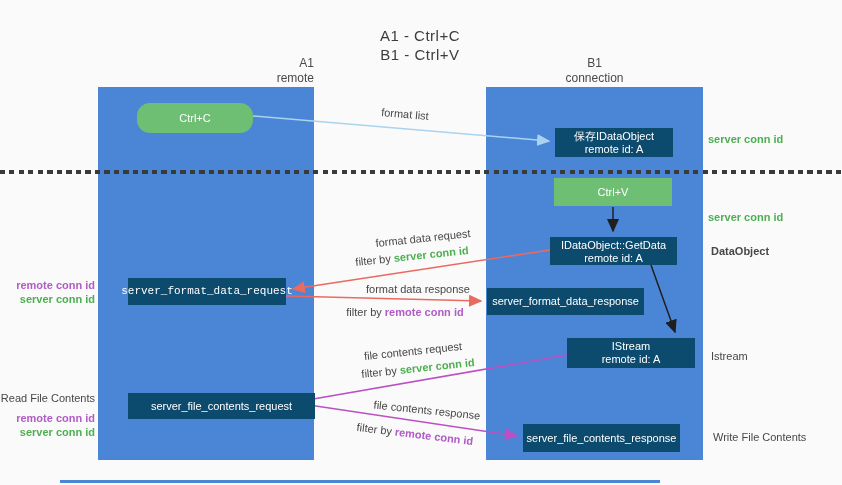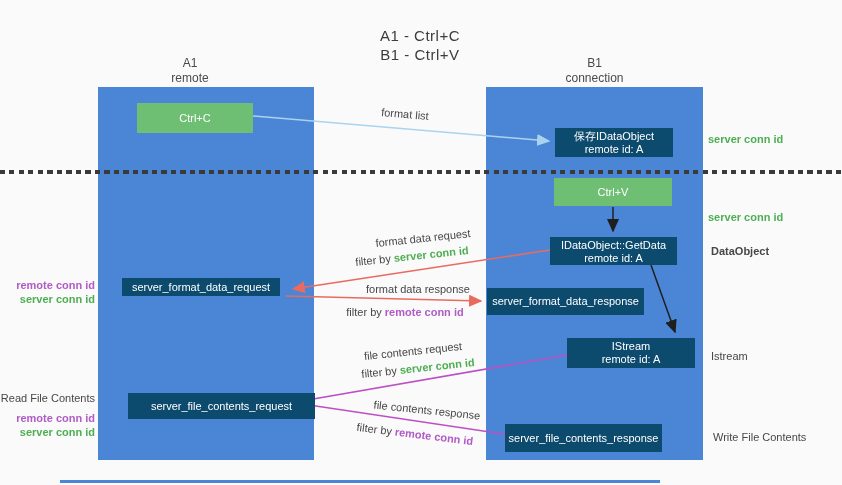--- a/index.html
+++ b/index.html
@@ -35,21 +35,21 @@
   svg.overlay { position:absolute; left:0; top:0; z-index:2; }
 </style>
 </head>
 <body>
 
 <div class="canvas">
 
   <div class="abs title-line" style="top:11px;">A1 - Ctrl+C</div>
   <div class="abs title-line" style="top:30px;">B1 - Ctrl+V</div>
 
-  <div class="abs lane-header" style="left:82px; top:56px; width:216px;">
+  <div class="abs lane-header" style="left:98px; top:56px; width:216px;text-align:right;">
     <div>A1</div>
     <div>remote</div>
   </div>
   <div class="abs lane-header" style="left:486px; top:56px; width:217px;">
     <div>B1</div>
     <div>connection</div>
   </div>
 
   <div class="abs lane" style="left:98px; top:87px; width:216px; height:373px;"></div>
   <div class="abs lane" style="left:486px; top:87px; width:217px; height:373px;"></div>
@@ -74,48 +74,48 @@
     </defs>
     <line x1="253" y1="116" x2="549" y2="141" stroke="#a9d3ee" stroke-width="1.5" marker-end="url(#m-blue)"></line>
     <line x1="613" y1="207" x2="613" y2="231" stroke="#1f1f1f" stroke-width="1.5" marker-end="url(#m-black)"></line>
     <line x1="550" y1="250" x2="293" y2="289" stroke="#e96a5f" stroke-width="1.5" marker-end="url(#m-red)"></line>
     <line x1="286" y1="296" x2="481" y2="301" stroke="#e96a5f" stroke-width="1.5" marker-end="url(#m-red)"></line>
     <line x1="651" y1="265" x2="675" y2="332" stroke="#1f1f1f" stroke-width="1.5" marker-end="url(#m-black)"></line>
     <line x1="567" y1="355" x2="296" y2="402" stroke="#bb4fc4" stroke-width="1.5" marker-end="url(#m-magenta)"></line>
     <line x1="289" y1="402" x2="517" y2="436" stroke="#bb4fc4" stroke-width="1.5" marker-end="url(#m-magenta)"></line>
   </svg>
 
-  <div class="abs node node-green" style="left:137px; top:103px; width:116px; height:30px;">
+  <div class="abs node node-green" style="left:137px; top:103px; width:116px; height:30px;border-radius:13px;">
     <span>Ctrl+C</span>
   </div>
   <div class="abs node node-orange" style="left:555px; top:128px; width:118px; height:29px;">
     <span>保存IDataObject</span>
     <span>remote id: A</span>
   </div>
   <div class="abs node node-green" style="left:554px; top:178px; width:118px; height:28px;">
     <span>Ctrl+V</span>
   </div>
   <div class="abs node node-orange" style="left:550px; top:237px; width:127px; height:28px;justify-content:flex-end;">
     <span>IDataObject::GetData</span>
     <span>remote id: A</span>
   </div>
-  <div class="abs node node-orange" style="left:122px; top:278px; width:158px; height:18px;">
+  <div class="abs node node-orange" style="left:128px; top:278px; width:158px; height:27px;font-family:Liberation Mono, monospace;">
     <span>server_format_data_request</span>
   </div>
   <div class="abs node node-orange" style="left:487px; top:288px; width:157px; height:27px;">
     <span>server_format_data_response</span>
   </div>
   <div class="abs node node-orange" style="left:567px; top:338px; width:128px; height:30px;">
     <span>IStream</span>
     <span>remote id: A</span>
   </div>
   <div class="abs node node-orange" style="left:128px; top:393px; width:187px; height:26px;">
     <span>server_file_contents_request</span>
   </div>
-  <div class="abs node node-orange" style="left:505px; top:424px; width:157px; height:28px;">
+  <div class="abs node node-orange" style="left:523px; top:424px; width:157px; height:28px;">
     <span>server_file_contents_response</span>
   </div>
 
   <div class="abs arrow-label" style="left:360px; top:108px; width:90px; transform:rotate(5deg);">format list</div>
 
   <div class="abs arrow-label tilt-up" style="left:362px; top:232px; width:122px;">format data request</div>
   <div class="abs arrow-label tilt-up" style="left:338px; top:250px; width:148px;">
     <span>filter by </span><span class="green-bold">server conn id</span>
   </div>
 

